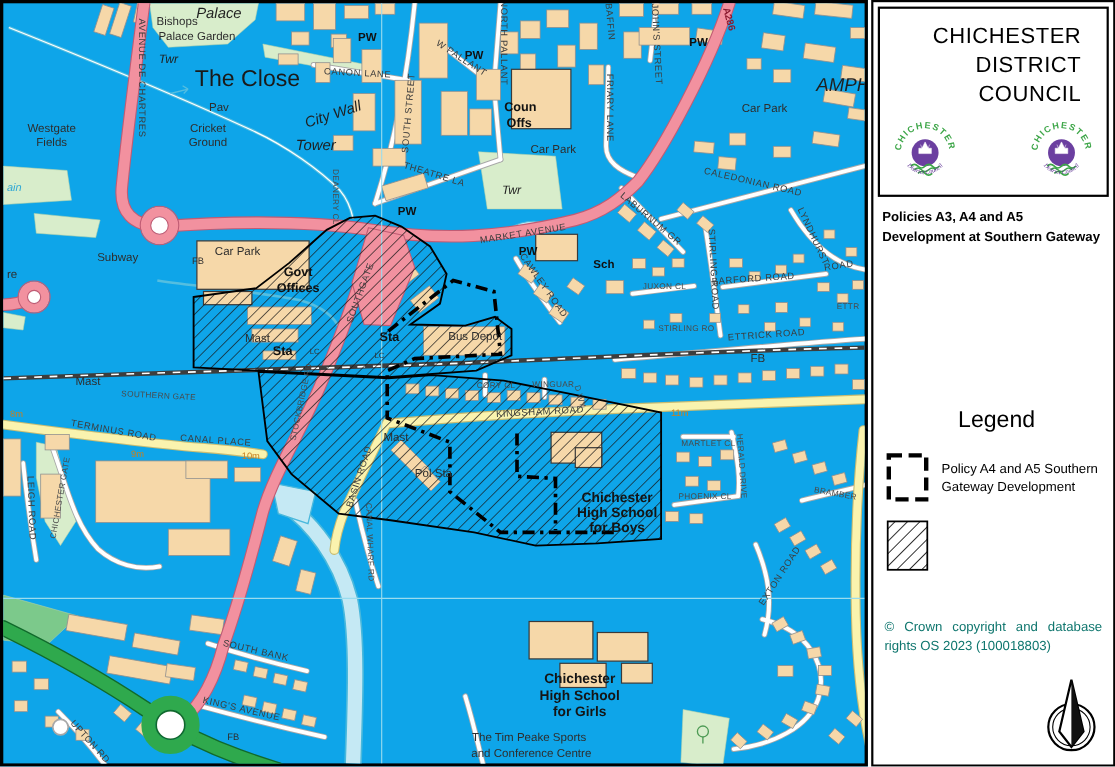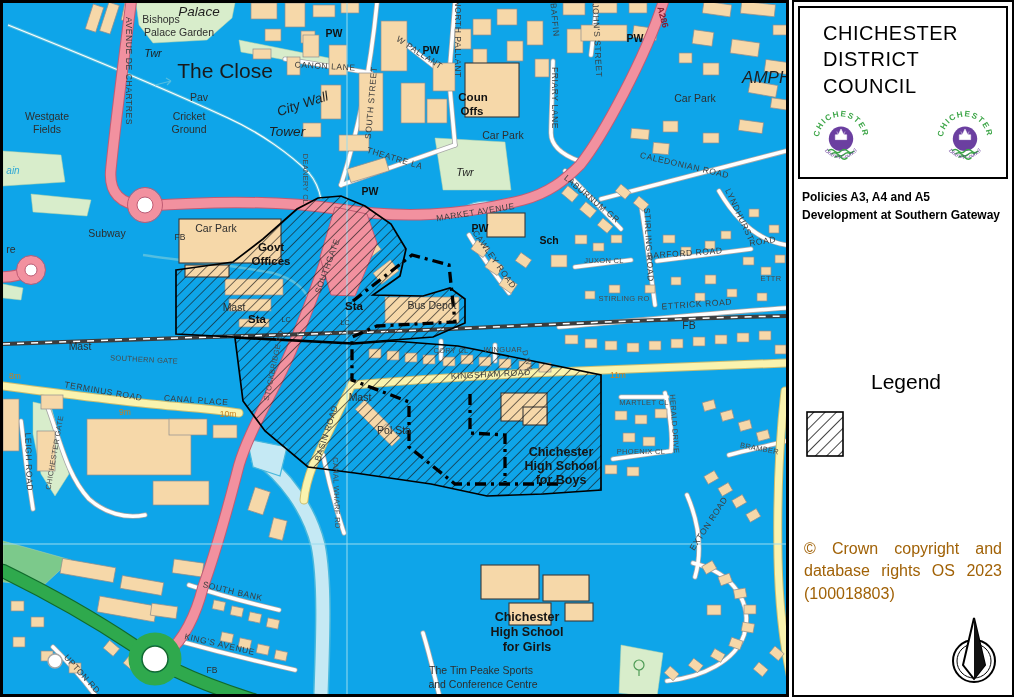--- a/index.html
+++ b/index.html
@@ -1,27 +1,27 @@
 <!DOCTYPE html>
 <html><head>
 <meta charset="utf-8">
 <style>
   html,body{margin:0;padding:0;background:#fff;font-family:"Liberation Sans",sans-serif;}
   #stage{position:relative;width:1014px;height:697px;background:#fff;overflow:hidden;}
   #map-frame{position:absolute;left:0;top:0;width:789px;height:697px;border:3px solid #000;box-sizing:border-box;background:#0ea5e9;}
   #panel{position:absolute;left:792px;top:0;width:222px;height:697px;border:2px solid #000;box-sizing:border-box;background:#fff;}
   #title-box{margin:4px;border:2px solid #000;padding:12px 4px 6px;}
-  #council-title{font-size:20px;line-height:1.32;text-align:left;letter-spacing:.5px;color:#000;width:160px;margin:0 auto;}
+  #council-title{font-size:20px;line-height:1.32;text-align:right;letter-spacing:.5px;color:#000;width:160px;margin:0 auto;}
   #logo-row{display:flex;justify-content:space-between;padding:8px 6px 2px;}
   #policies{margin:9px 8px;font-weight:700;font-size:12px;line-height:1.5;white-space:pre-line;color:#000;}
   #legend{position:absolute;top:368px;left:10px;right:4px;}
   #legend-heading{font-size:21px;color:#000;margin:0 0 16px 0;font-weight:400;text-align:center;}
   .legend-item{display:flex;gap:10px;margin-bottom:14px;align-items:center;}
   .legend-label{font-size:12px;line-height:1.35;color:#000;width:150px;}
-  #copyright{position:absolute;top:536px;left:10px;right:10px;font-size:16px;line-height:1.4;text-align:justify;color:#a16207;}
+  #copyright{position:absolute;top:560px;left:10px;right:10px;font-size:12px;line-height:1.4;text-align:justify;color:#0f766e;}
   #compass{position:absolute;right:8px;bottom:6px;}
   
   text.ml{font-family:"Liberation Sans",sans-serif;text-anchor:middle;}
   .lg{font-size:21px;fill:#1a1a1a;}
   .serif,.serif-sm,.serif-lg{font-family:"Liberation Serif",serif;font-style:italic;fill:#1f1f1f;}
   .serif{font-size:13.5px}.serif-sm{font-size:11px}.serif-lg{font-size:17px}
   .name{font-size:10.5px;fill:#2e2e2e}.name-sm{font-size:8.5px;fill:#2e2e2e}
   .bold{font-size:11.5px;font-weight:700;fill:#111}.bold-sm{font-size:10.5px;font-weight:700;fill:#111}
   .school{font-size:12.5px;font-weight:700;fill:#151515}
   .road{font-size:8.5px;fill:#3c3c3c;letter-spacing:.6px}
@@ -499,20 +499,26 @@
       </div>
     </div>
 
     <div id="policies">Policies A3, A4  and  A5
 Development  at Southern Gateway</div>
 
     <div id="legend">
       <div id="legend-heading">Legend</div>
       <div class="legend-item">
         <svg width="42" height="48">
+          <rect x="4" y="4" width="34" height="40" fill="#fff" stroke="#000" stroke-width="4" stroke-dasharray="12 6"></rect>
+        </svg>
+        <div class="legend-label">Policy  A4 and A5 Southern Gateway Development</div>
+      </div>
+      <div class="legend-item">
+        <svg width="42" height="48">
           <defs>
             <pattern id="hL" patternUnits="userSpaceOnUse" width="8" height="8" patternTransform="rotate(45)">
               <line x1="0" y1="0" x2="0" y2="8" stroke="#151515" stroke-width="1.6"></line>
             </pattern>
           </defs>
           <rect x="3" y="2" width="36" height="44" fill="url(#hL)" stroke="#000" stroke-width="1.6"></rect>
         </svg>
       </div>
     </div>
 

